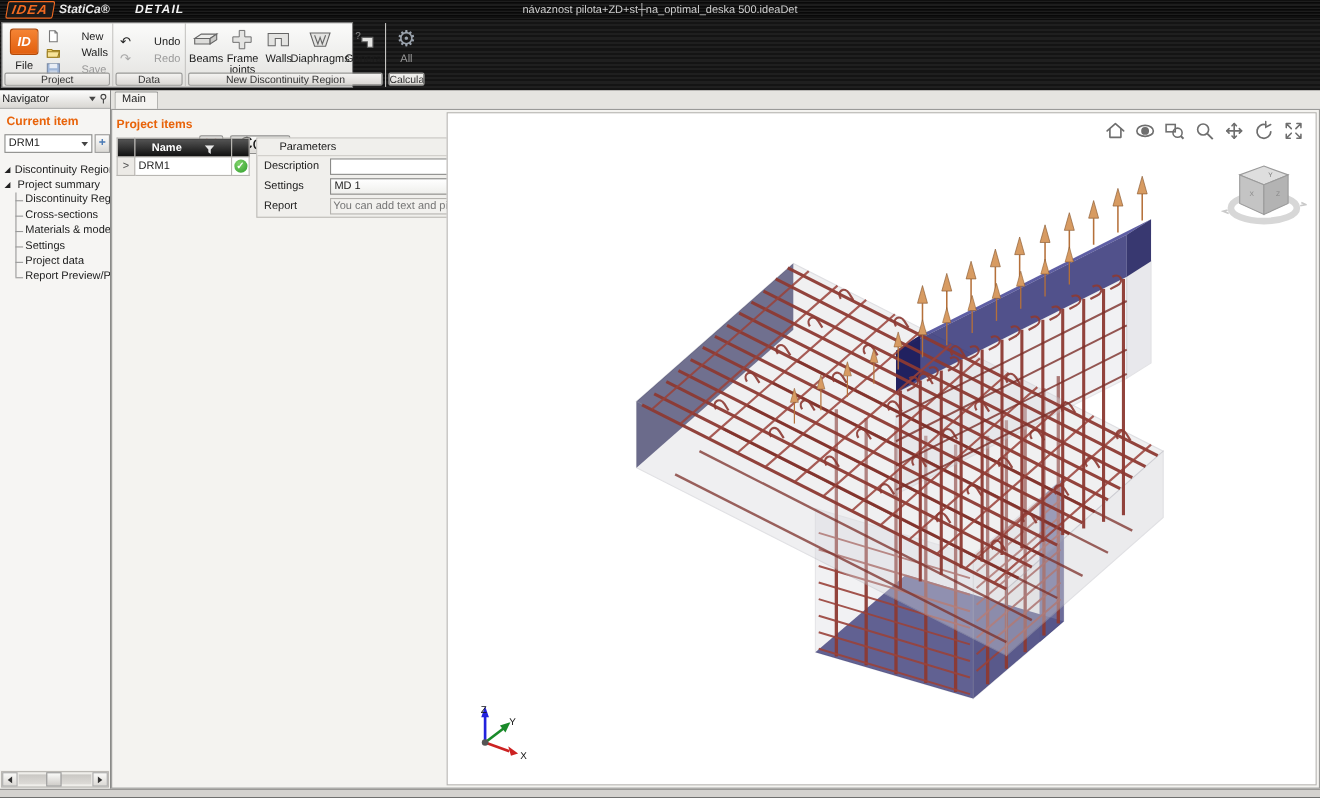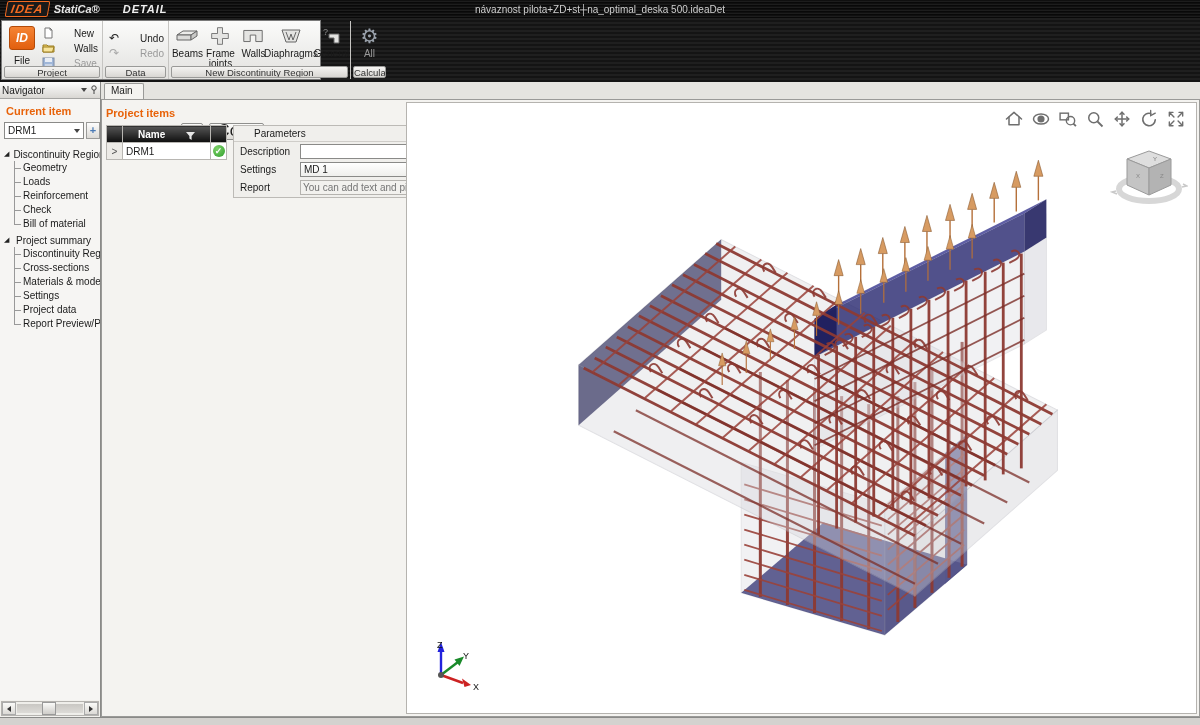--- a/index.html
+++ b/index.html
@@ -268,27 +268,20 @@
         <div class="select">
           <span class="sv">DRM1</span>
           <span class="caret"></span>
         </div>
         <div class="plusbtn">+</div>
       </div>
       <div class="tree">
         <div class="tree-sec">
           <span class="exp">◢</span>
           <span>Discontinuity Region</span>
-        </div>
-        <div class="tree-kids">
-          <div class="leaf"><span>Geometry</span></div>
-          <div class="leaf"><span>Loads</span></div>
-          <div class="leaf"><span>Reinforcement</span></div>
-          <div class="leaf"><span>Check</span></div>
-          <div class="leaf"><span>Bill of material</span></div>
         </div>
         <div class="tree-sec">
           <span class="exp">◢</span>
           <span>Project summary</span>
         </div>
         <div class="tree-kids">
           <div class="leaf"><span>Discontinuity Region</span></div>
           <div class="leaf"><span>Cross-sections</span></div>
           <div class="leaf"><span>Materials &amp; models</span></div>
           <div class="leaf"><span>Settings</span></div>

